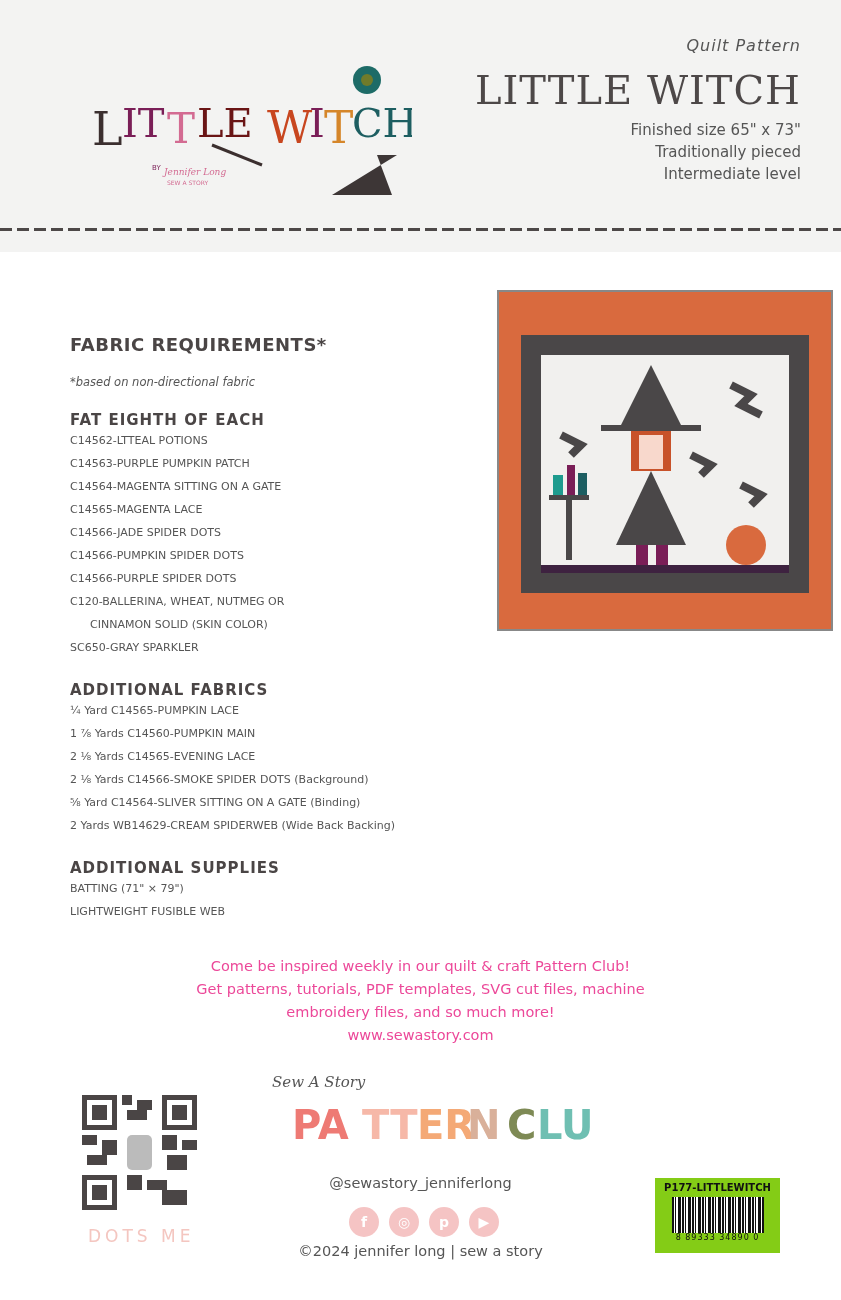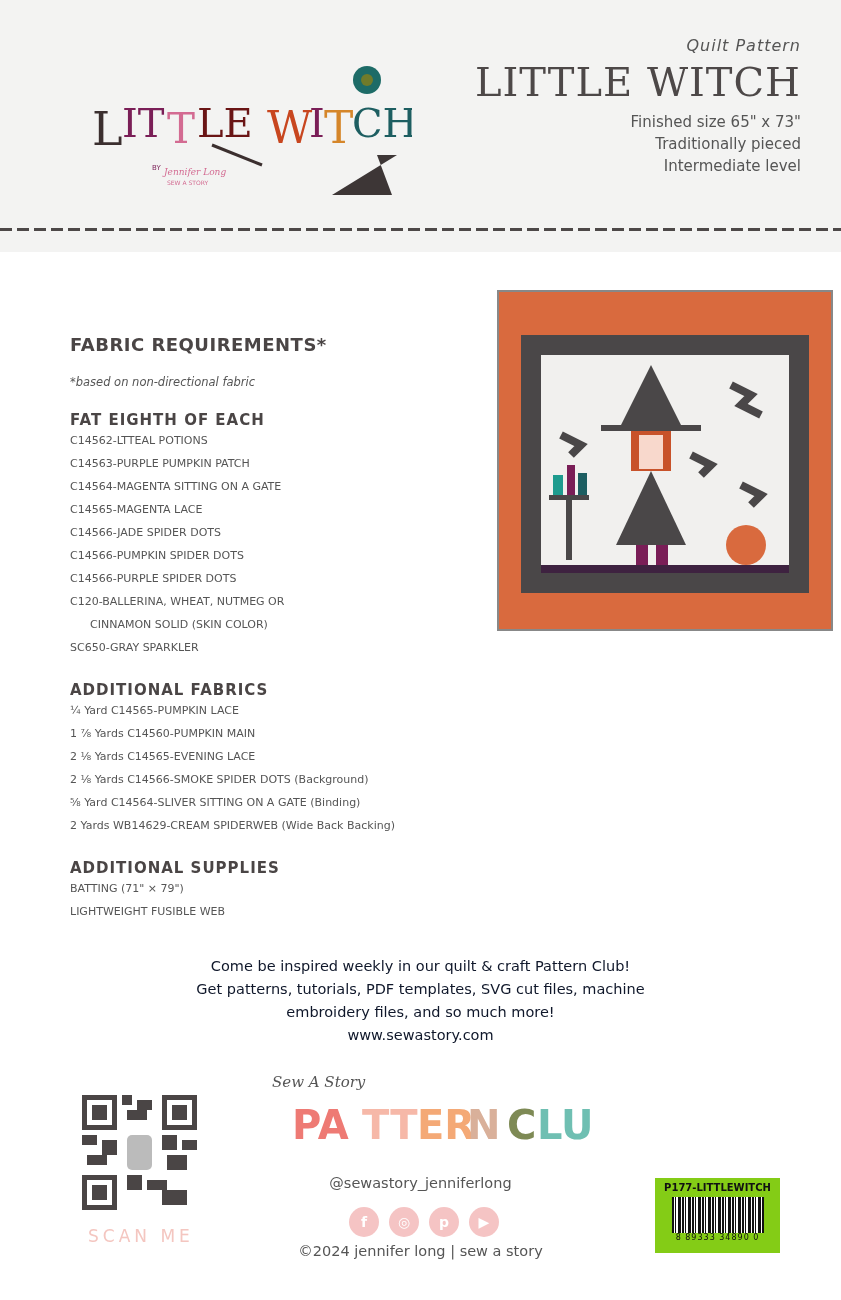--- a/index.html
+++ b/index.html
@@ -3,35 +3,35 @@
 <meta charset="utf-8">
 <style>
   * { box-sizing: border-box; margin: 0; padding: 0; }
   body { width: 841px; height: 1300px; background: #ffffff; font-family: "DejaVu Sans", sans-serif; color: #4a4545; position: relative; overflow: hidden; }
   .header { position: absolute; left: 0; top: 0; width: 841px; height: 252px; background: #f3f3f2; }
   .dash { position: absolute; left: 0; top: 228px; width: 841px; height: 3px;
     background: repeating-linear-gradient(90deg, #4d4848 0 12px, transparent 12px 17px); }
   .logo { position: absolute; left: 52px; top: 45px; width: 360px; height: 175px; }
   .hdr-right { position: absolute; right: 40px; top: 36px; text-align: right; }
   .subtitle { font-style: italic; font-size: 16px; letter-spacing: 1px; color: #555; }
-  .title { font-family: "DejaVu Serif", serif; font-size: 40px; color: #4d4848; letter-spacing: 1px; margin-top: 4px; line-height: 46px; }
+  .title { font-family: "DejaVu Serif", serif; font-size: 40px; color: #4d4848; letter-spacing: 1px; margin-top: 12px; line-height: 46px; }
   .meta { font-size: 15px; color: #555; line-height: 22px; margin-top: 6px; }
 
   .left { position: absolute; left: 70px; top: 290px; width: 480px; }
   .h1 { font-size: 18px; font-weight: bold; color: #4a4545; letter-spacing: 0.5px; margin-top: 44px; }
   .note { font-size: 11.5px; font-style: italic; color: #555; margin-top: 20px; }
   .h2 { font-size: 15px; font-weight: bold; color: #4a4545; letter-spacing: 1px; margin-top: 22px; }
   .item { font-size: 11px; line-height: 23px; color: #555; white-space: nowrap; }
   .item.indent { padding-left: 20px; }
 
   .quilt { position: absolute; left: 497px; top: 290px; width: 336px; height: 341px; border: 2px solid #888; background: #d96a3e; }
   .inner-dark { position: absolute; left: 22px; top: 43px; width: 288px; height: 258px; background: #4a4748; }
   .inner-light { position: absolute; left: 42px; top: 63px; width: 248px; height: 218px; background: #f1f0ee; }
 
-  .promo { position: absolute; left: 0; top: 955px; width: 841px; text-align: center; font-size: 14.5px; line-height: 23px; color: #0f172a; }
+  .promo { position: absolute; left: 0; top: 955px; width: 841px; text-align: center; font-size: 14.5px; line-height: 23px; color: #ec4899; }
   .qr { position: absolute; left: 82px; top: 1095px; width: 115px; height: 115px; }
   .scan { position: absolute; left: 88px; top: 1226px; font-size: 17px; letter-spacing: 4px; color: #f4c6c0; }
   .club { position: absolute; left: 262px; top: 1065px; width: 330px; height: 85px; }
   .handle { position: absolute; left: 0; width: 841px; top: 1175px; text-align: center; font-size: 14.5px; color: #555; padding-left: 0; }
   .social { position: absolute; left: 349px; top: 1207px; display: flex; gap: 10px; }
   .social .ic { width: 30px; height: 30px; border-radius: 50%; background: #f5c4c4; color: #fff; font-size: 14px; font-weight: bold; display: flex; align-items: center; justify-content: center; }
   .copy { position: absolute; left: 0; width: 841px; top: 1243px; text-align: center; font-size: 14.5px; color: #555; }
   .barcode { position: absolute; left: 655px; top: 1178px; width: 125px; height: 75px; background: #84cc16; text-align: center; }
   .bc-title { font-size: 10px; font-weight: bold; color: #111; margin-top: 4px; }
   .bc-bars { margin: 4px auto 0; width: 92px; height: 36px; background: repeating-linear-gradient(90deg, #111 0 2px, #fff 2px 3px, #111 3px 4px, #fff 4px 6px, #111 6px 9px, #fff 9px 10px); }
@@ -151,21 +151,21 @@
     <rect x="4" y="9" width="3" height="3" fill="#4a4545"></rect>
     <rect x="1" y="12" width="4" height="2" fill="#4a4545"></rect>
   <rect x="16" y="8" width="3" height="3" fill="#4a4545"></rect>
     <rect x="20" y="9" width="3" height="2" fill="#4a4545"></rect>
     <rect x="17" y="12" width="4" height="3" fill="#4a4545"></rect>
   <rect x="9" y="16" width="3" height="3" fill="#4a4545"></rect>
     <rect x="13" y="17" width="4" height="2" fill="#4a4545"></rect>
     <rect x="16" y="19" width="5" height="3" fill="#4a4545"></rect>
   <rect x="9" y="8" width="5" height="7" fill="#bbb" rx="1"></rect>
 </svg>
-<div class="scan">SCAN ME</div>
+<div class="scan">DOTS ME</div>
 
 <svg class="club" viewBox="0 0 330 85">
   <text x="10" y="22" font-family="DejaVu Serif, serif" font-style="italic" font-size="15" fill="#555">Sew A Story</text>
   <text x="30" y="74" font-family="DejaVu Sans, sans-serif" font-weight="bold" font-size="40" fill="#ee7a74">PA</text>
   <text x="100" y="74" font-family="DejaVu Sans, sans-serif" font-weight="bold" font-size="40" fill="#f6b8a8">TT</text>
   <text x="155" y="74" font-family="DejaVu Sans, sans-serif" font-weight="bold" font-size="40" fill="#f4a976">ER</text>
   <text x="205" y="74" font-family="DejaVu Sans, sans-serif" font-weight="bold" font-size="40" fill="#d9b09a">N</text>
   <text x="245" y="74" font-family="DejaVu Sans, sans-serif" font-weight="bold" font-size="40" fill="#7e8a55">C</text>
   <text x="275" y="74" font-family="DejaVu Sans, sans-serif" font-weight="bold" font-size="40" fill="#6fbfb2">LUB</text>
 </svg>

